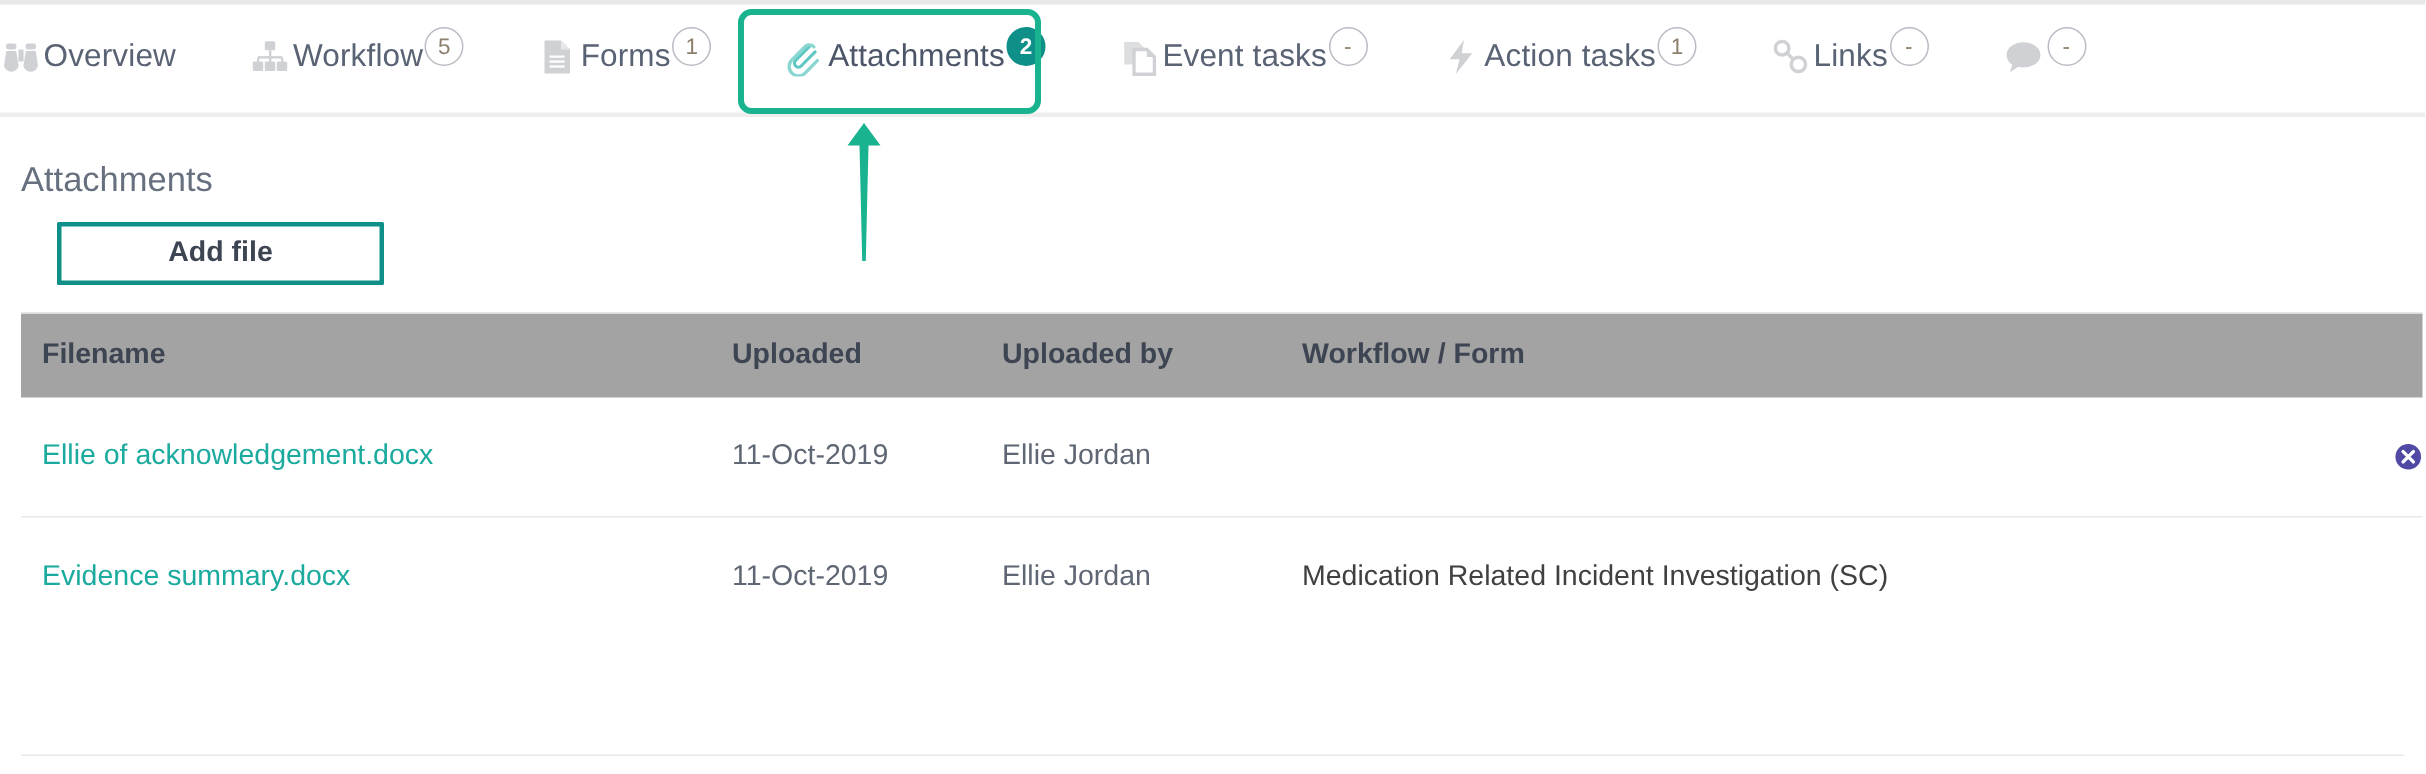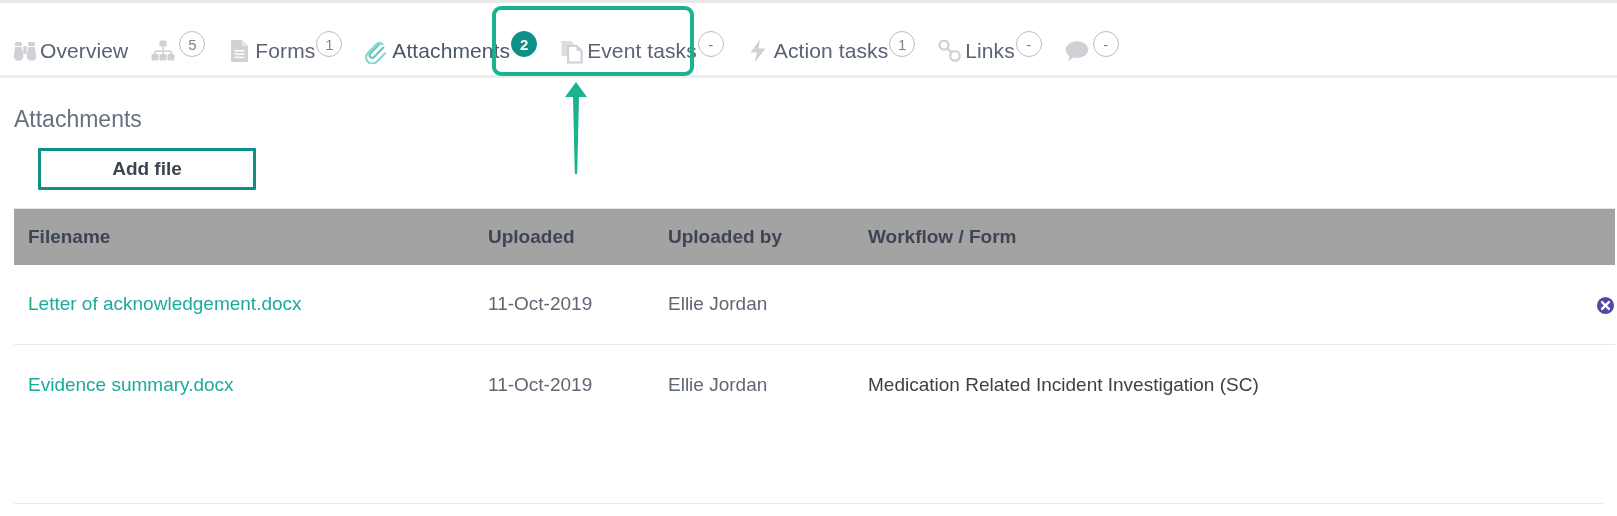--- a/index.html
+++ b/index.html
@@ -21,23 +21,24 @@
     position: absolute;
     left: 0; top: 0;
     width: 1617px;
     height: 78px;
     border-top: 3px solid #e8e8e8;
     border-bottom: 3px solid #ededed;
     background: #ffffff;
   }
   .tabs {
     display: flex;
-    align-items: flex-end;
+    align-items: center;
     height: 100%;
-    padding-left: 12px;
+    padding-left: 1px;
+    gap: 28px;
   }
   .tab {
     display: flex;
     align-items: flex-start;
     height: 46px;
     padding: 0 0 0 0;
     margin-right: 22px;
     cursor: pointer;
     white-space: nowrap;
   }
@@ -202,20 +203,21 @@
             <rect x="9.5" y="2.5" width="7" height="6" rx="1" fill="#cfd1d4"></rect>
             <rect x="1.5" y="16" width="7" height="6.4" rx="1" fill="#cfd1d4"></rect>
             <rect x="9.5" y="16" width="7" height="6.4" rx="1" fill="#cfd1d4"></rect>
             <rect x="17.5" y="16" width="7" height="6.4" rx="1" fill="#cfd1d4"></rect>
             <rect x="12.3" y="8.5" width="1.6" height="4" fill="#cfd1d4"></rect>
             <rect x="5" y="12.4" width="16.2" height="1.6" fill="#cfd1d4"></rect>
             <rect x="4.3" y="13.4" width="1.6" height="2.8" fill="#cfd1d4"></rect>
             <rect x="12.3" y="13.4" width="1.6" height="2.8" fill="#cfd1d4"></rect>
             <rect x="20.3" y="13.4" width="1.6" height="2.8" fill="#cfd1d4"></rect>
           </svg>
+          <span class="tab-label">Workflow</span>
           <span class="tab-badge">5</span>
         </div>
         <div class="tab">
           <svg class="tab-ico" viewBox="0 0 26 26">
             <path d="M4 2h11l6 6v16H4z" fill="#cfd1d4"></path>
             <path d="M15 2l6 6h-6z" fill="#e6e7e9"></path>
             <rect x="7.4" y="12" width="10" height="1.5" fill="#fff"></rect>
             <rect x="7.4" y="15.3" width="10" height="1.5" fill="#fff"></rect>
             <rect x="7.4" y="18.6" width="10" height="1.5" fill="#fff"></rect>
           </svg>
@@ -294,21 +296,21 @@
         <tr>
           <th>Filename</th>
           <th>Uploaded</th>
           <th>Uploaded by</th>
           <th>Workflow / Form</th>
           <th></th>
         </tr>
       </thead>
       <tbody id="att-body">
           <tr>
-            <td><a class="filelink" href="#">Letter of acknowledgement.docx</a></td>
+            <td><a class="filelink" href="#">Ellie of acknowledgement.docx</a></td>
             <td>11-Oct-2019</td>
             <td>Ellie Jordan</td>
             <td></td>
             <td class="delete-cell"><svg class="delete-icon" viewBox="0 0 20 20">
                 <circle cx="10" cy="10" r="9" fill="#514aa5"></circle>
                 <path d="M6.4 6.4l7.2 7.2M13.6 6.4l-7.2 7.2" stroke="#fff" stroke-width="2.4" stroke-linecap="round"></path>
               </svg></td>
           </tr>
           <tr>
             <td><a class="filelink" href="#">Evidence summary.docx</a></td>

